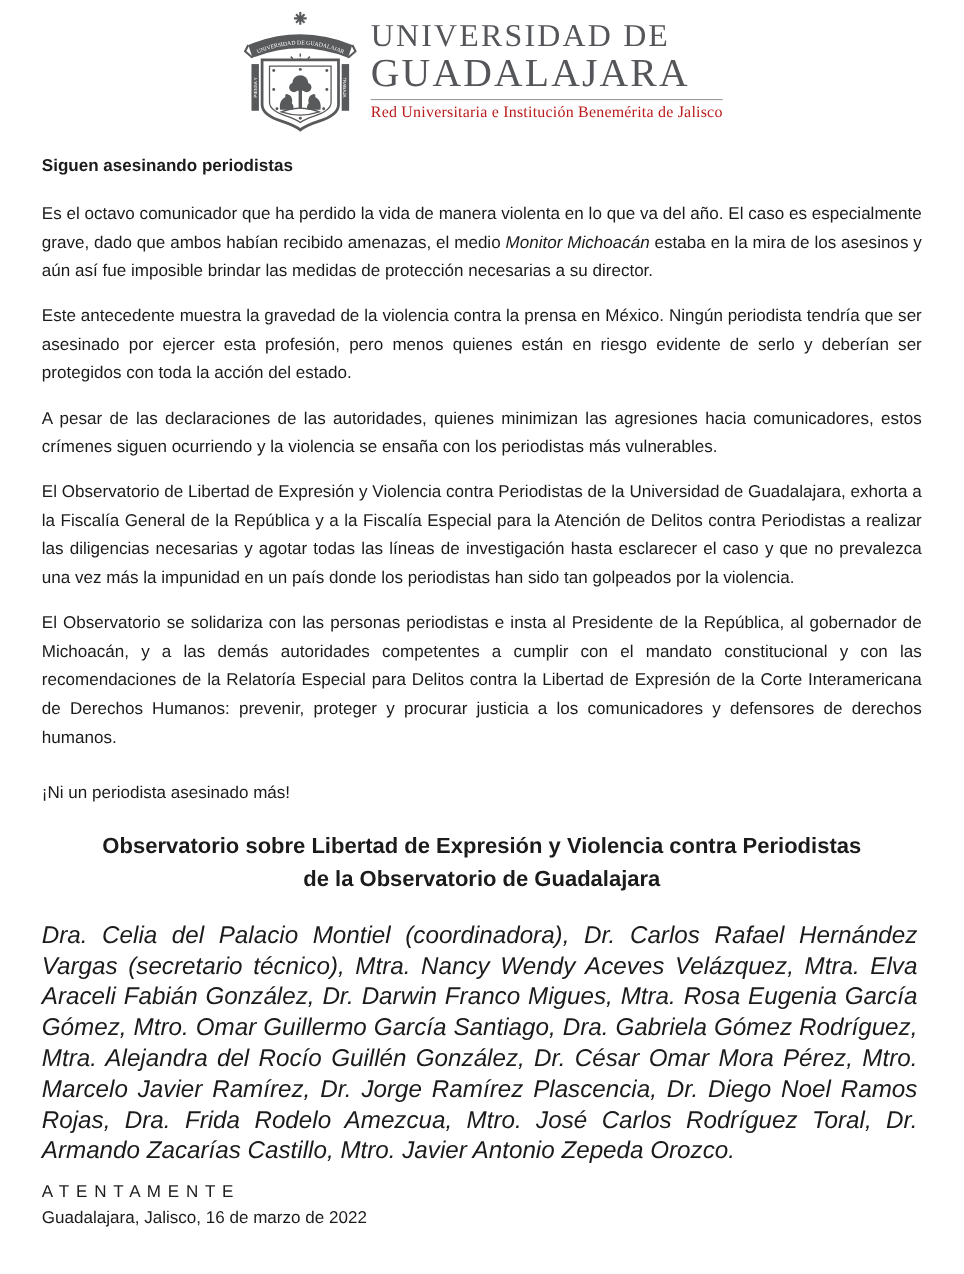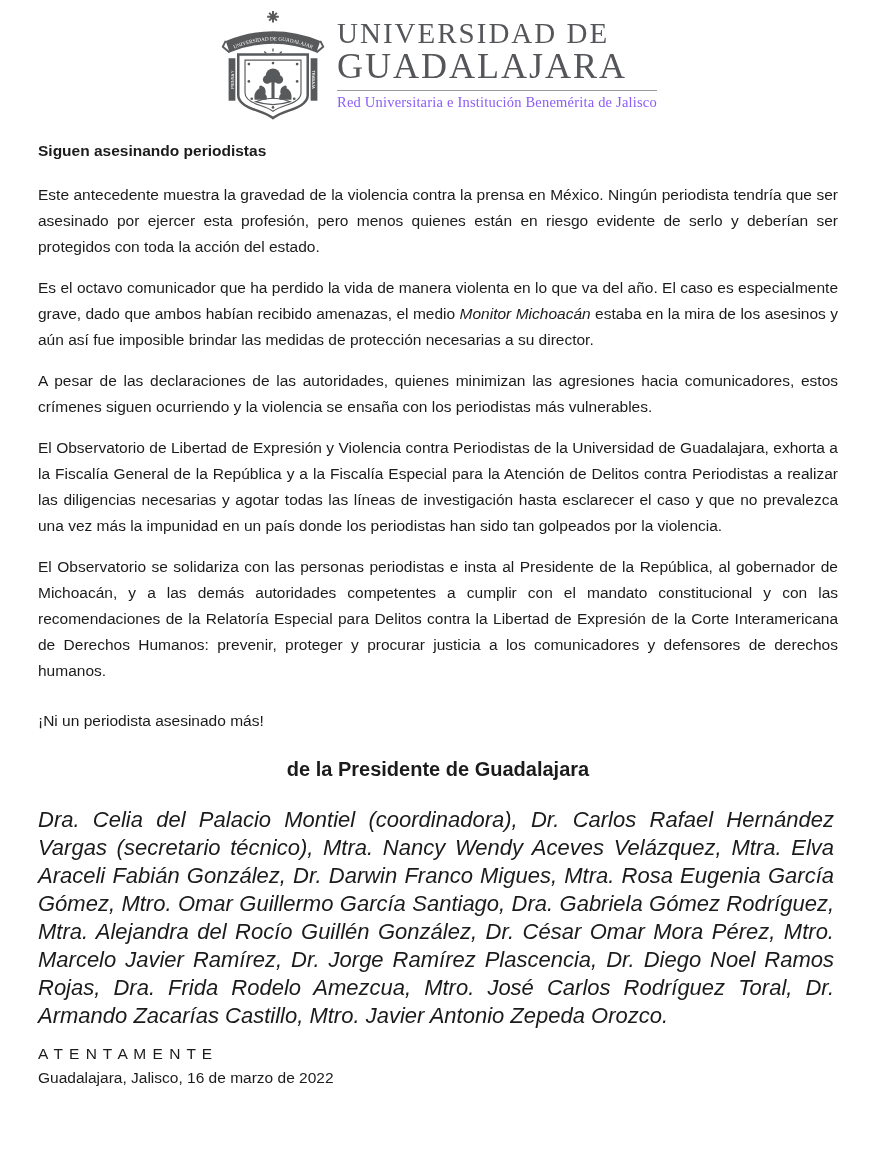--- a/index.html
+++ b/index.html
@@ -21,21 +21,21 @@
   }
   .crest{flex:0 0 auto;}
   .logo-text{
     font-family:"Liberation Serif",serif;
     color:#54565a;
     padding-top:8px;
   }
   .uname1{font-size:29px;letter-spacing:2px;line-height:1.05;}
   .uname2{font-size:36px;letter-spacing:2px;line-height:1.05;}
   .logo-divider{height:1px;background:#9a9b9d;margin:4px 0 3px 0;}
-  .tagline{font-size:14.5px;color:#8b5cf6;letter-spacing:0.2px;}
+  .tagline{font-size:14.5px;color:#b91c1c;letter-spacing:0.2px;}
   
   .doc-title{
     font-size:15.5px;font-weight:bold;
     margin:0 0 22px 0;
   }
   .para{
     font-size:15.5px;line-height:26px;text-align:justify;
     margin:0 0 15px 0;
   }
   .para em{font-style:italic;}
@@ -116,34 +116,35 @@
       <div class="uname1">UNIVERSIDAD DE</div>
       <div class="uname2">GUADALAJARA</div>
       <div class="logo-divider"></div>
       <div class="tagline">Red Universitaria e Institución Benemérita de Jalisco</div>
     </div>
   </header>
 
   <h1 class="doc-title">Siguen asesinando periodistas</h1>
 
 
+  <p class="para"><span>Es el octavo comunicador que ha perdido la vida de manera violenta en lo que va del año. El caso es especialmente grave, dado que ambos habían recibido amenazas, el medio </span><em>Monitor Michoacán</em><span> estaba en la mira de los asesinos y aún así fue imposible brindar las medidas de protección necesarias a su director.</span></p>
+
   <p class="para">Este antecedente muestra la gravedad de la violencia contra la prensa en México. Ningún periodista tendría que ser asesinado por ejercer esta profesión, pero menos quienes están en riesgo evidente de serlo y deberían ser protegidos con toda la acción del estado.</p>
-
-  <p class="para"><span>Es el octavo comunicador que ha perdido la vida de manera violenta en lo que va del año. El caso es especialmente grave, dado que ambos habían recibido amenazas, el medio </span><em>Monitor Michoacán</em><span> estaba en la mira de los asesinos y aún así fue imposible brindar las medidas de protección necesarias a su director.</span></p>
 
   <p class="para">A pesar de las declaraciones de las autoridades, quienes minimizan las agresiones hacia comunicadores, estos crímenes siguen ocurriendo y la violencia se ensaña con los periodistas más vulnerables.</p>
 
   <p class="para">El Observatorio de Libertad de Expresión y Violencia contra Periodistas de la Universidad de Guadalajara, exhorta a la Fiscalía General de la República y a la Fiscalía Especial para la Atención de Delitos contra Periodistas a realizar las diligencias necesarias y agotar todas las líneas de investigación hasta esclarecer el caso y que no prevalezca una vez más la impunidad en un país donde los periodistas han sido tan golpeados por la violencia.</p>
 
   <p class="para">El Observatorio se solidariza con las personas periodistas e insta al Presidente de la República, al gobernador de Michoacán, y a las demás autoridades competentes a cumplir con el mandato constitucional y con las recomendaciones de la Relatoría Especial para Delitos contra la Libertad de Expresión de la Corte Interamericana de Derechos Humanos: prevenir, proteger y procurar justicia a los comunicadores y defensores de derechos humanos.</p>
 
   <p class="slogan">¡Ni un periodista asesinado más!</p>
 
   <div class="big-heading">
-    <div>de la Presidente de Guadalajara</div>
+    <div>Observatorio sobre Libertad de Expresión y Violencia contra Periodistas</div>
+    <div>de la Observatorio de Guadalajara</div>
   </div>
 
   <p class="signatories">Dra. Celia del Palacio Montiel (coordinadora), Dr. Carlos Rafael Hernández Vargas (secretario técnico), Mtra. Nancy Wendy Aceves Velázquez, Mtra. Elva Araceli Fabián González, Dr. Darwin Franco Migues, Mtra. Rosa Eugenia García Gómez, Mtro. Omar Guillermo García Santiago, Dra. Gabriela Gómez Rodríguez, Mtra. Alejandra del Rocío Guillén González, Dr. César Omar Mora Pérez, Mtro. Marcelo Javier Ramírez, Dr. Jorge Ramírez Plascencia, Dr. Diego Noel Ramos Rojas, Dra. Frida Rodelo Amezcua, Mtro. José Carlos Rodríguez Toral, Dr. Armando Zacarías Castillo, Mtro. Javier Antonio Zepeda Orozco.</p>
 
   <div class="closing">
     <div class="atent">A T E N T A M E N T E</div>
     <div>Guadalajara, Jalisco, 16 de marzo de 2022</div>
   </div>
 
 </div>

